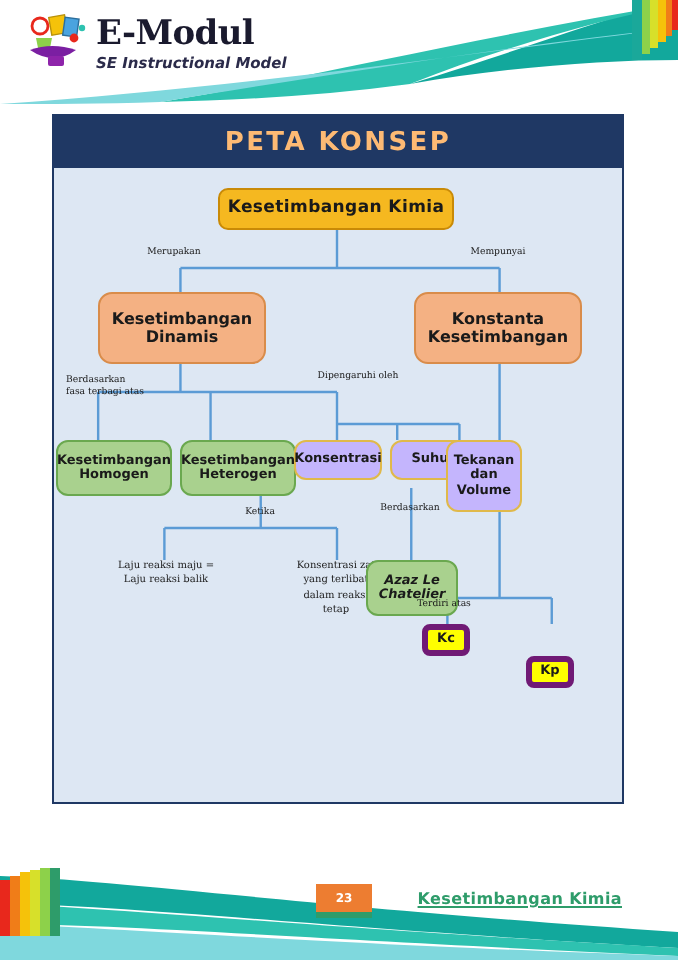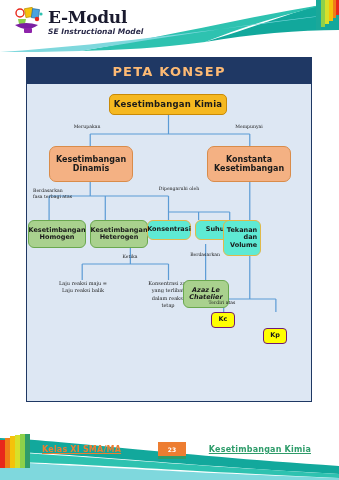--- a/index.html
+++ b/index.html
@@ -61,25 +61,25 @@
   }
   .n-orange{
     background:#f4b183;border:1px solid #d98c4a;border-radius:7px;
     font-size:8px;font-weight:bold;
   }
   .n-green{
     background:#a9d18e;border:1px solid #6aa84f;border-radius:6px;
     font-size:6.5px;font-weight:bold;
   }
   .n-yellow{
-    background:#5eead4;border:1px solid #e0b94a;border-radius:6px;
-    font-size:6.5px;font-weight:bold;text-align:right;
+    background:#c4b5fd;border:1px solid #e0b94a;border-radius:6px;
+    font-size:6.5px;font-weight:bold;
   }
   .n-brightyellow{
-    background:#ffff00;border:1px solid #701a75;border-radius:4px;
+    background:#ffff00;border:3px solid #701a75;border-radius:4px;
     font-size:6.5px;font-weight:bold;
   }
   .edge-label{
     position:absolute;font-size:4.6px;color:#1a1a1a;
     font-family:"DejaVu Serif", serif;
     line-height:1.35;text-align:center;white-space:pre-line;
   }
   .leaf-text{
     position:absolute;font-size:5px;color:#1a1a1a;
     font-family:"DejaVu Serif", serif;
@@ -236,16 +236,15 @@
     <path d="M0 20 C 60 22 160 36 339 48 L339 56 C 160 46 60 34 0 34 Z" fill="#12a89c"></path>
     <path d="M0 34 C 60 36 160 46 339 56 L339 60 C 160 52 60 44 0 44 Z" fill="#2ec2b0"></path>
     <path d="M0 44 C 60 46 160 54 339 60 L339 62 L0 62 Z" fill="#7fd8dd"></path>
     <rect x="0" y="22" width="5" height="28" fill="#e8281c"></rect>
     <rect x="5" y="20" width="5" height="30" fill="#f07d18"></rect>
     <rect x="10" y="18" width="5" height="32" fill="#f5c20a"></rect>
     <rect x="15" y="17" width="5" height="33" fill="#d7e02a"></rect>
     <rect x="20" y="16" width="5" height="34" fill="#8dd14a"></rect>
     <rect x="25" y="16" width="5" height="34" fill="#2e9c6a"></rect>
   </svg>
-  <div class="footer-left">Kelas XI SMA/MA</div>
   <div class="footer-page">23</div>
   <div class="footer-right">Kesetimbangan Kimia</div>
 </div>
 
 </body></html>

